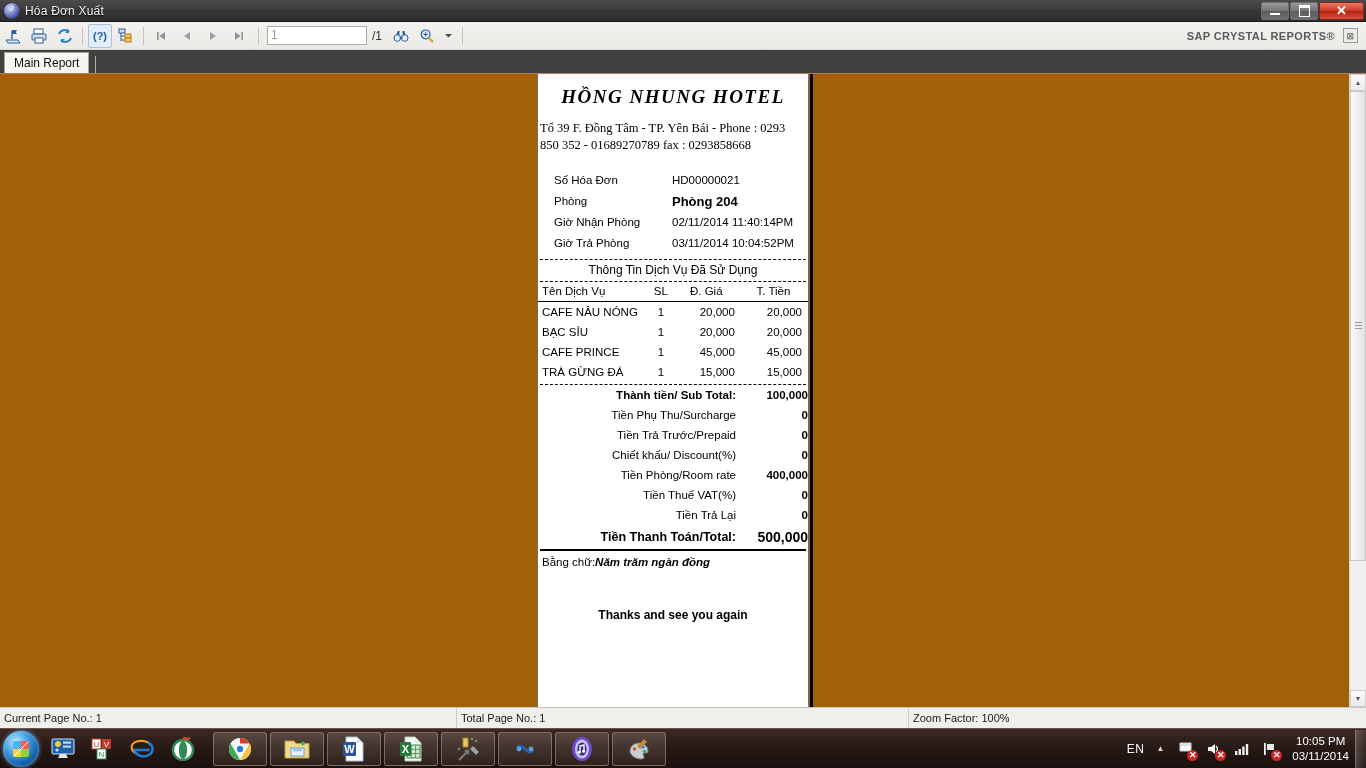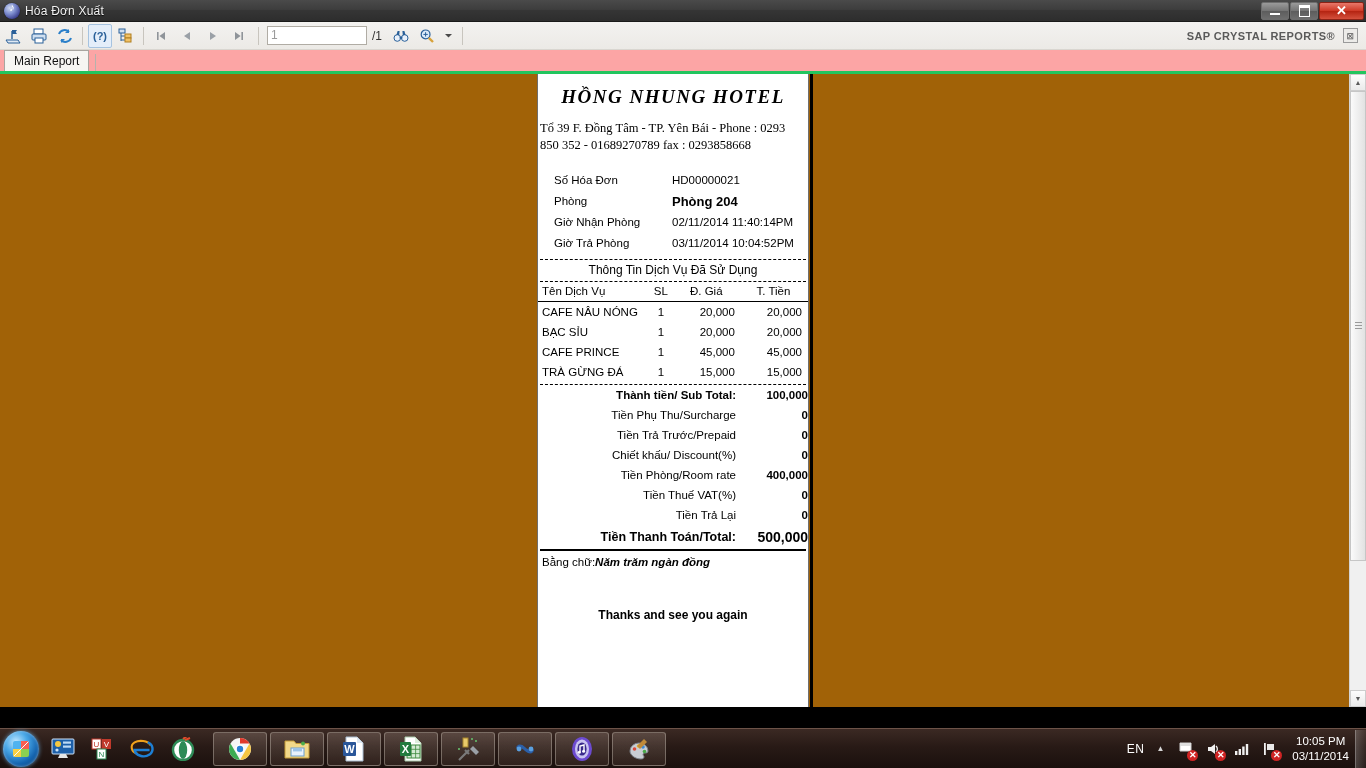--- a/index.html
+++ b/index.html
@@ -94,22 +94,22 @@
   }
   .brand-close {
     width: 13px; height: 13px; border: 1px solid #9a9a9a;
     font-size: 9px; color:#555; display:flex; align-items:center; justify-content:center;
     background: #ecebe8; font-weight: normal;
   }
 
   
   .tabstrip {
     position: absolute; left: 0; top: 50px; width: 1366px; height: 24px;
-    background: #fca5a5;
-    border-bottom: 3px solid #22c55e;
+    background: #404040;
+    border-bottom: 1px solid #22c55e;
     display: flex; align-items: flex-end;
     box-sizing: border-box;
   }
   .tab {
     height: 21px; margin-left: 4px; padding: 0 9px;
     background: #f6f5f2;
     border: 1px solid #a8a5a0; border-bottom: none;
     font-size: 12px; color: #111;
     display: flex; align-items: center;
     box-sizing: border-box;
@@ -544,20 +544,25 @@
   </div>
 
   <div class="vscroll">
     <div class="sb-arrow sb-up">▲</div>
     <div class="sb-thumb">
       <div class="sb-grip"></div>
     </div>
     <div class="sb-arrow sb-down">▼</div>
   </div>
 
+  <div class="statusbar">
+    <div class="st-cell st-1">Current Page No.: 1</div>
+    <div class="st-cell st-2">Total Page No.: 1</div>
+    <div class="st-cell st-3">Zoom Factor: 100%</div>
+  </div>
 
   <div class="taskbar">
     <div class="start-orb"></div>
 
     <div class="qlaunch">
       <div class="ticon">
         <svg width="26" height="24" viewBox="0 0 26 24">
           <rect x="2" y="2" width="22" height="15" rx="1" fill="#1d5fa8" stroke="#cfe3f7"></rect>
           <circle cx="8" cy="7" r="3" fill="#f5c842"></circle>
           <rect x="13" y="4.5" width="8" height="2.2" fill="#bcd9f5"></rect>

